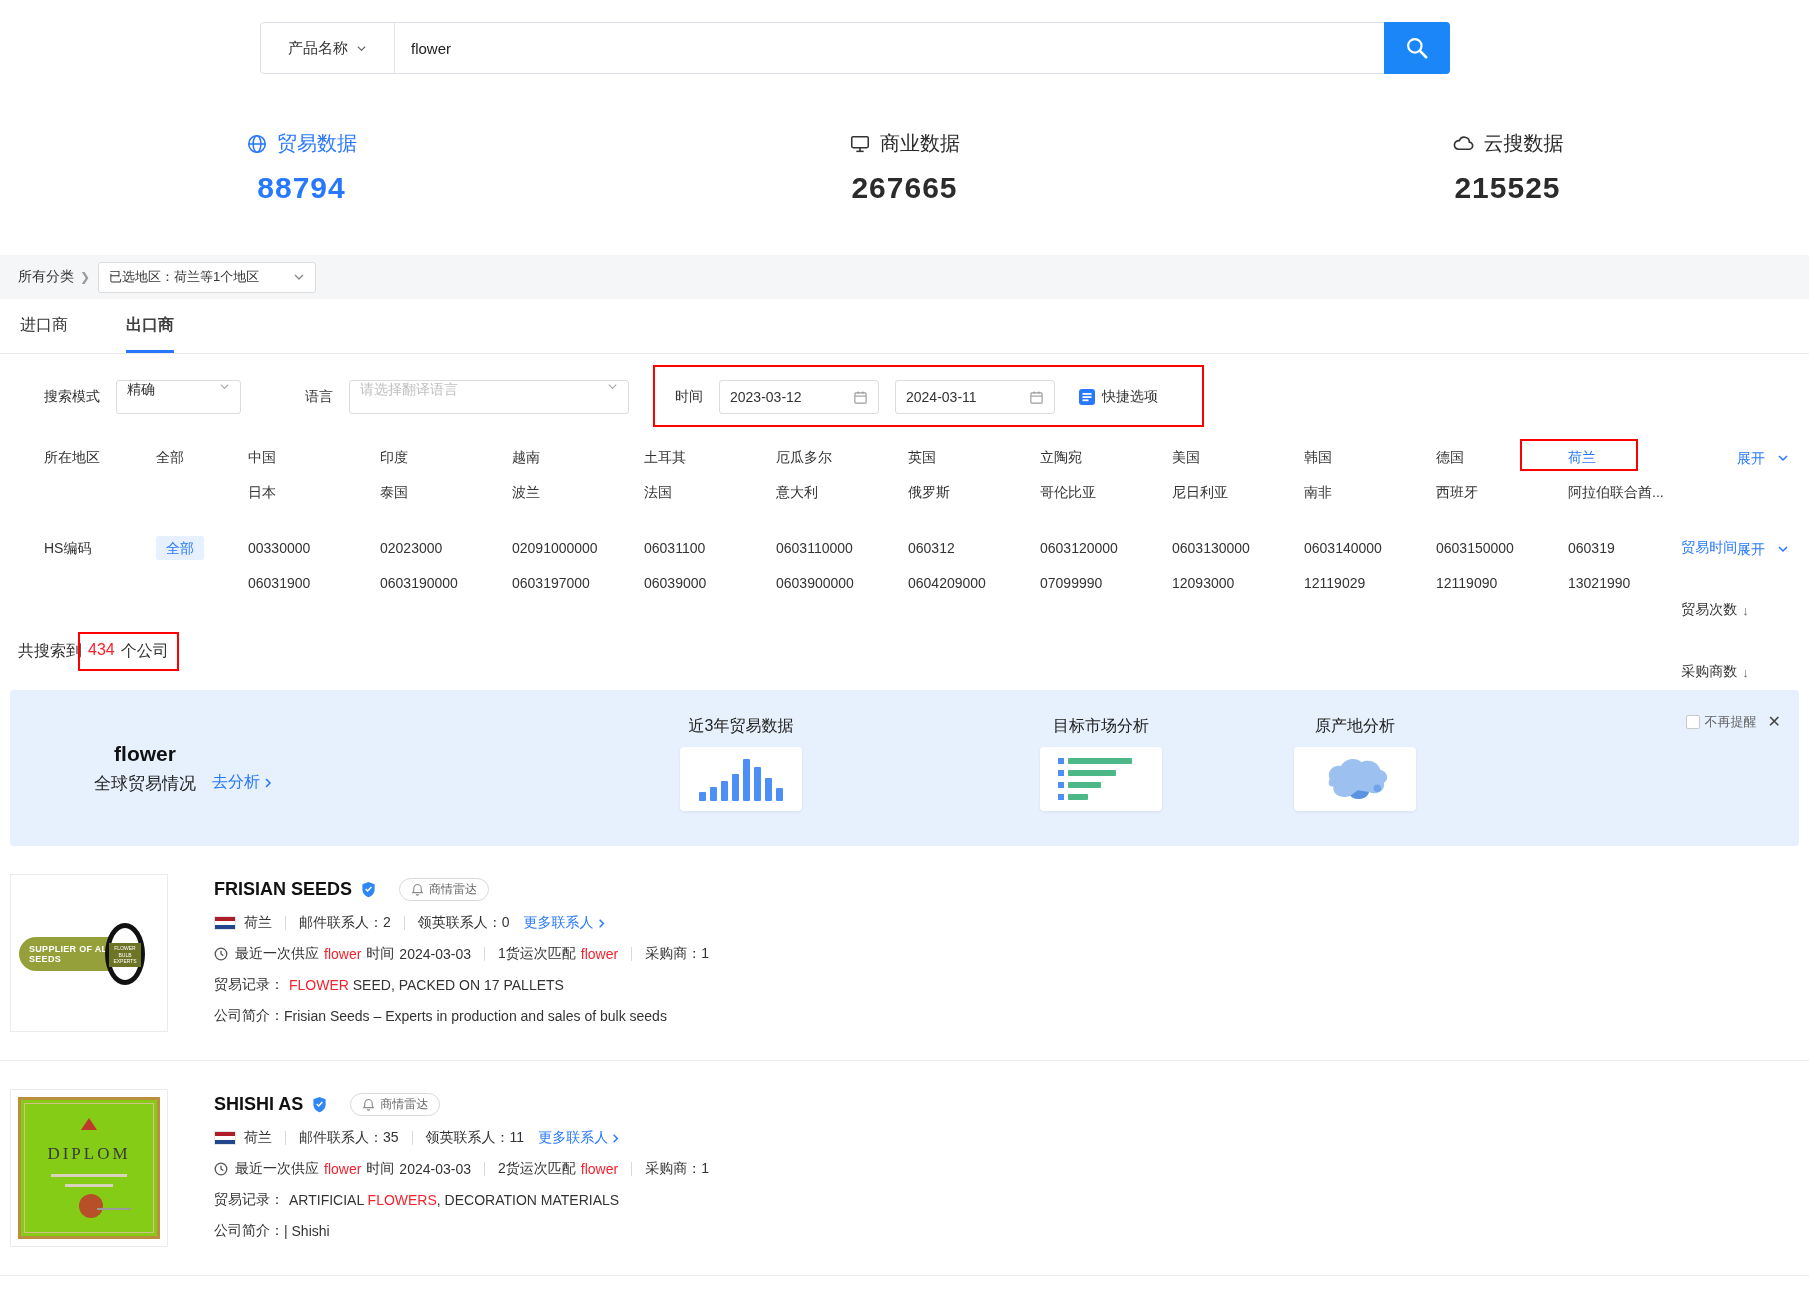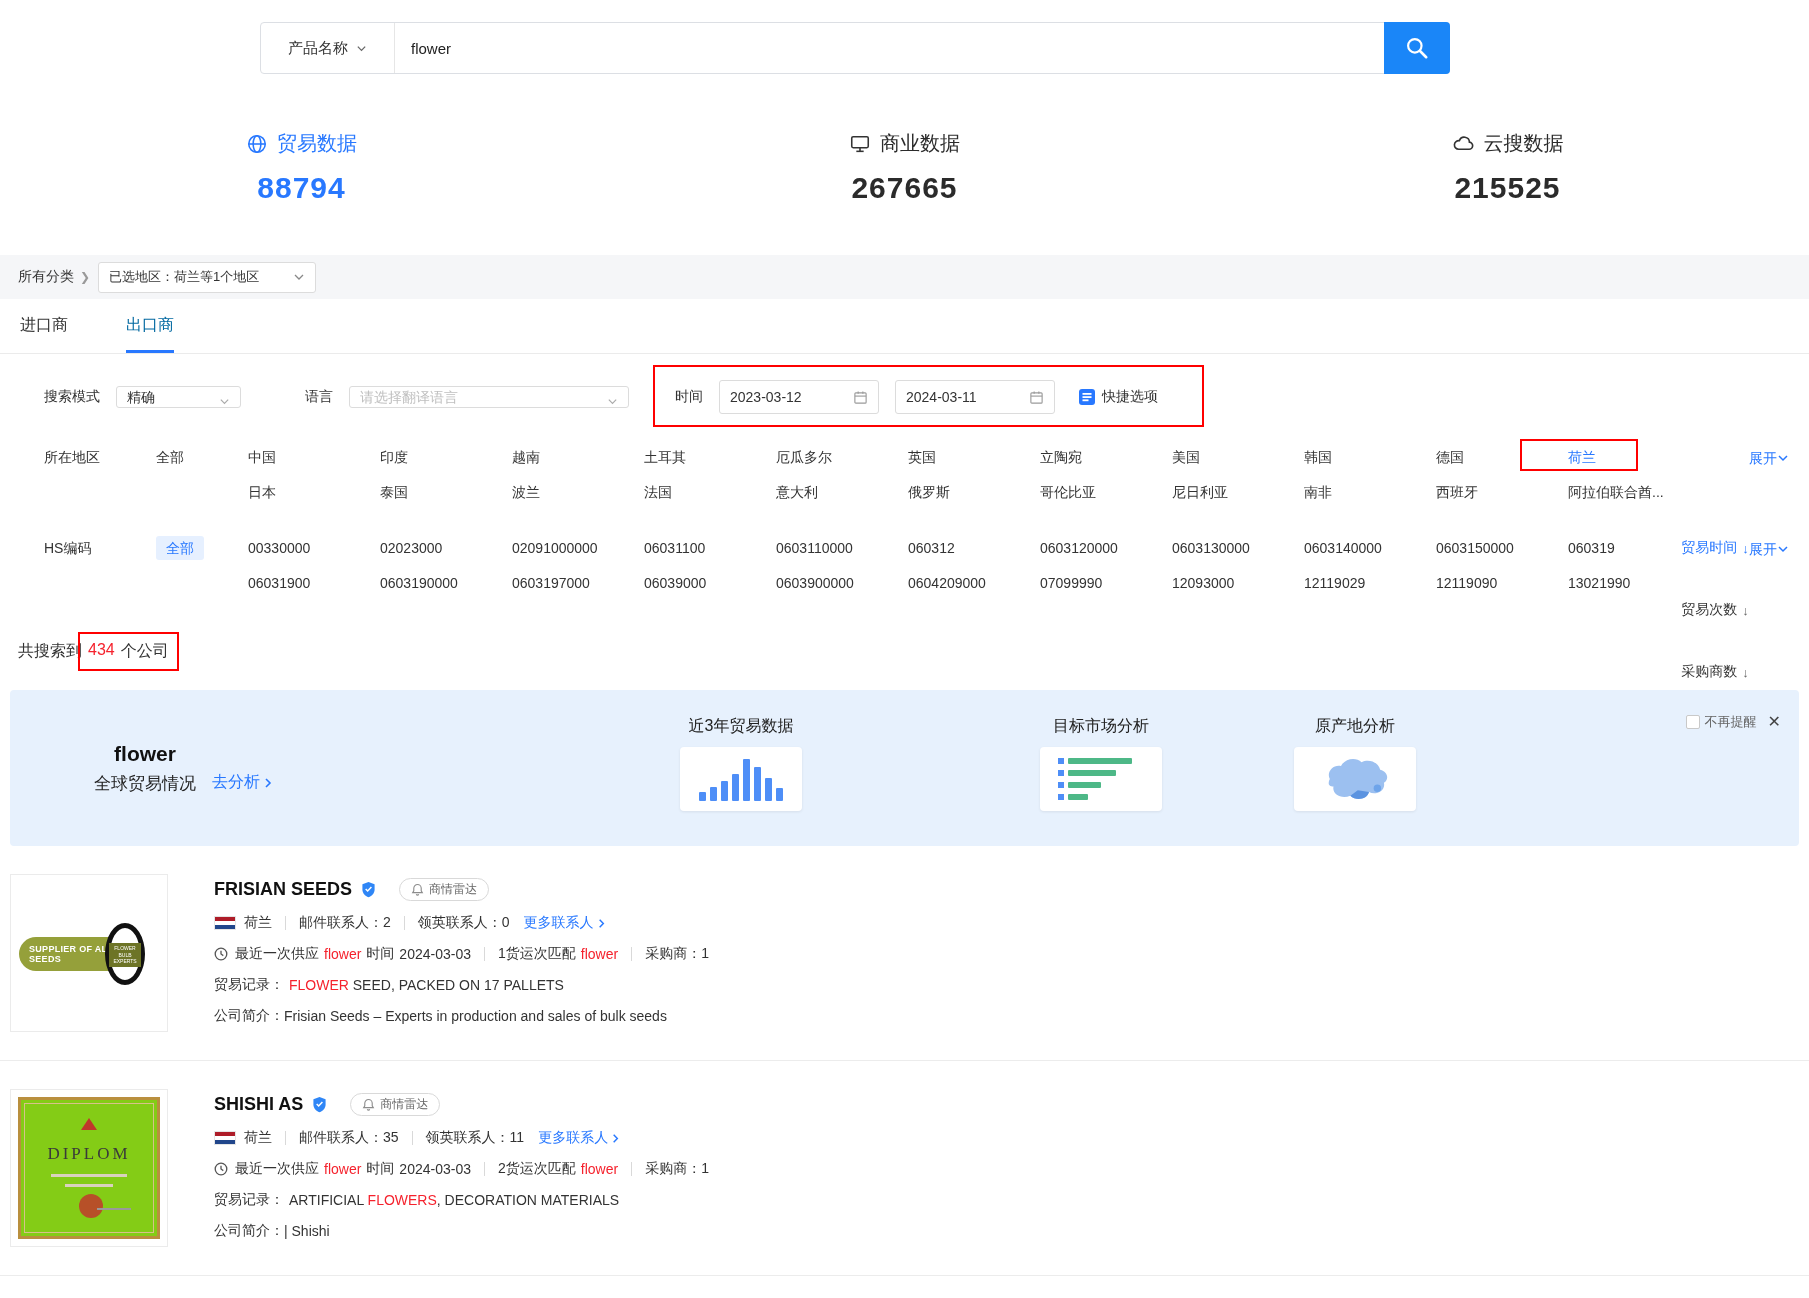--- a/index.html
+++ b/index.html
@@ -28,27 +28,27 @@
   .crumb-band { margin-top:50px; height:44px; background:#f5f6f8; display:flex; align-items:center; padding:0 18px; }
   .crumb { font-size:14px; color:#333; cursor:pointer; }
   .crumb-caret { margin:0 8px 0 6px; color:#999; font-size:12px; }
   .region-dd { width:218px; height:31px; background:#fff; border:1px solid #dcdcdc;
     border-radius:3px; display:flex; align-items:center; padding:0 10px; font-size:13px; color:#333; cursor:pointer; }
   .region-dd span { flex:1; }
 
   
   .tabs { display:flex; gap:58px; padding-left:20px; border-bottom:1px solid #ebebeb; height:55px; }
   .tab { font-size:16px; color:#333; line-height:52px; cursor:pointer; }
-  .tab.active { color:#0369a1; font-weight:normal; border-bottom:3px solid #2878ff; }
+  .tab.active { color:#404040; font-weight:bold; border-bottom:3px solid #2878ff; }
 
   
   .filters { padding:26px 20px 6px 44px; }
   .f-row1 { display:flex; align-items:center; }
   .f-label { font-size:14px; color:#333; }
-  .select { height:22px; border:1px solid #dcdcdc; border-radius:3px; display:flex; align-items:flex-end;
+  .select { height:34px; border:1px solid #dcdcdc; border-radius:3px; display:flex; align-items:flex-start;
     padding:0 10px; font-size:14px; cursor:pointer; background:#fff; }
   .select span { flex:1; }
   .placeholder { color:#bfbfbf; }
   .w125 { width:125px; margin-left:16px; }
   .w280 { width:280px; margin-left:16px; }
   .lang-label { margin-left:64px; }
   .time-group { position:relative; display:flex; align-items:center; margin-left:46px; }
   .datebox { width:160px; height:34px; border:1px solid #dcdcdc; border-radius:3px; display:flex;
     align-items:center; padding:0 10px; font-size:14px; margin-left:16px; cursor:pointer; background:#fff; }
   .datebox span { flex:1; }
@@ -60,21 +60,21 @@
   .fb-label { width:112px; font-size:14px; color:#333; flex:none; }
   .fb-all { width:92px; font-size:14px; color:#333; flex:none; cursor:pointer; }
   .fb-all-pill-wrap { width:92px; flex:none; }
   .fb-all-pill { display:inline-block; background:#e6f0ff; color:#2878ff; font-size:14px; line-height:24px;
     padding:0 10px; border-radius:3px; cursor:pointer; }
   .fb-grid { display:grid; grid-template-columns:repeat(11,132px); row-gap:9px; font-size:14px; }
   .fb-grid > span { cursor:pointer; color:#333; white-space:nowrap; }
   .cell-active { color:#2878ff; }
   .nl-wrap { position:relative; display:inline-block; }
   .nl-annot { left:-48px; top:-5px; width:118px; height:32px; }
-  .expand { margin-left:auto; color:#2878ff; font-size:14px; display:flex; align-items:flex-start; gap:0;
+  .expand { margin-left:auto; color:#2878ff; font-size:14px; display:flex; align-items:flex-start; gap:12px;
     cursor:pointer; padding-top:1px; flex:none;justify-content:center; }
 
   
   .results-bar { display:flex; align-items:center; height:62px; padding:0 20px 0 18px; margin-top:18px; }
   .count-area { font-size:16px; color:#333; display:flex; align-items:center; }
   .count-wrap { position:relative; display:inline-flex; gap:6px; margin-left:6px; }
   .count-annot { left:-10px; right:-10px; top:-9px; bottom:-9px; }
   .red { color:#f5222d; }
   .sorts { margin-left:auto; display:flex; align-items:center; gap:44px; font-size:14px;flex-direction:column; }
   .sort { cursor:pointer; color:#333; display:flex; align-items:center; gap:5px; }

